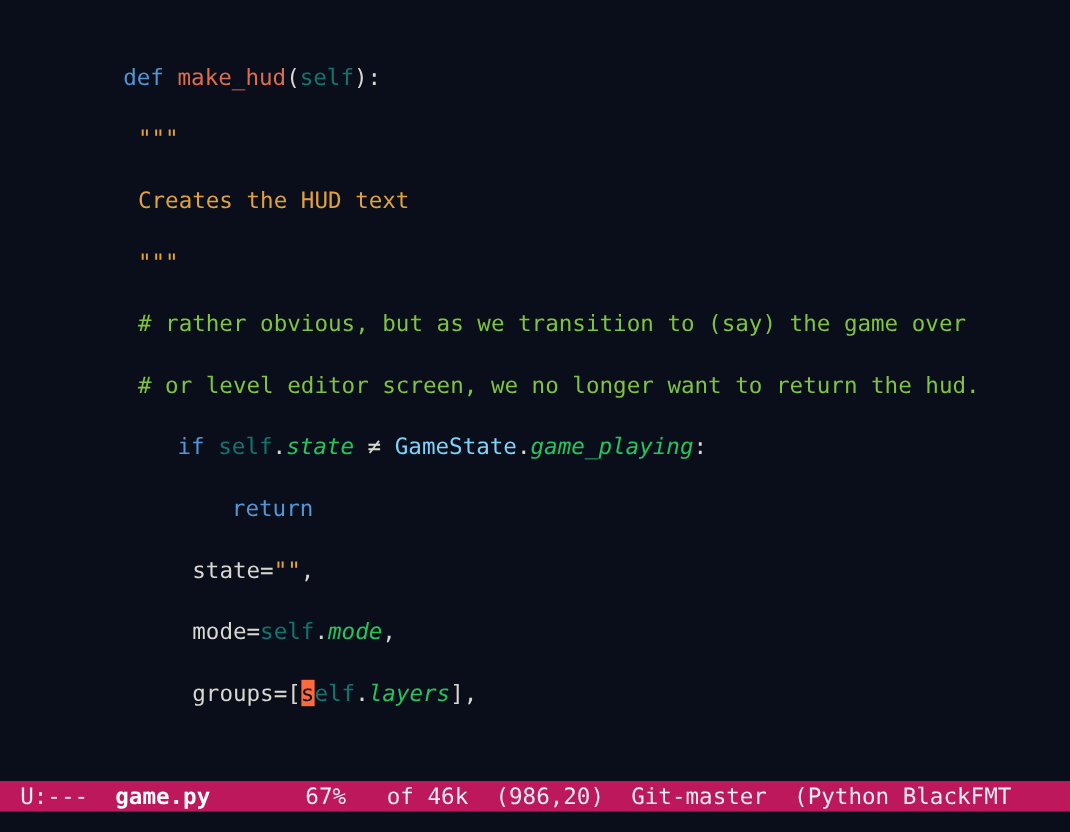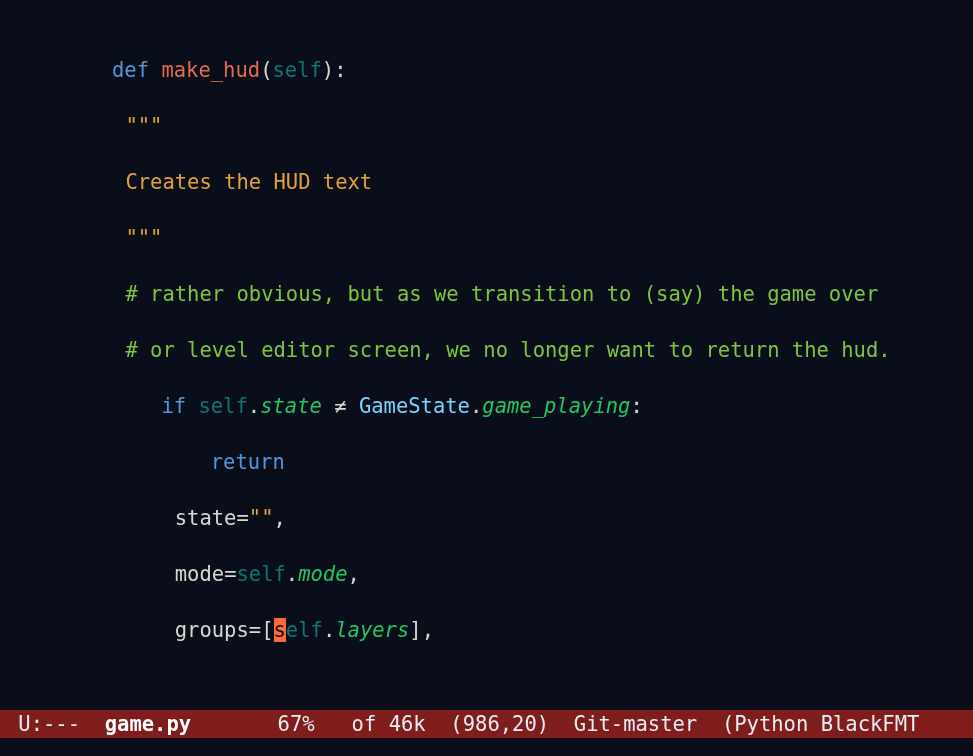--- a/index.html
+++ b/index.html
@@ -34,21 +34,21 @@
   .cls  { color: #7dd3fc; }
   .ne   { color: #d8d8d0; font-family: inherit; }
   .cursor {
     background: #ff6a3d;
     color: #0a0e1a;
   }
   .modeline {
     position: absolute;
     left: 0; right: 0; bottom: 18px;
     height: 28px;
-    background: #7f1d1d;
+    background: #be185d;
     color: #e8ecf4;
     font-size: 20.5px;
     line-height: 28px;
     padding: 0 6px 0 6px;
     white-space: pre;
     overflow: hidden;
   }
   .modeline .fname { font-weight: bold; color: #ffffff; }
   .bottomgap {
     position: absolute;

